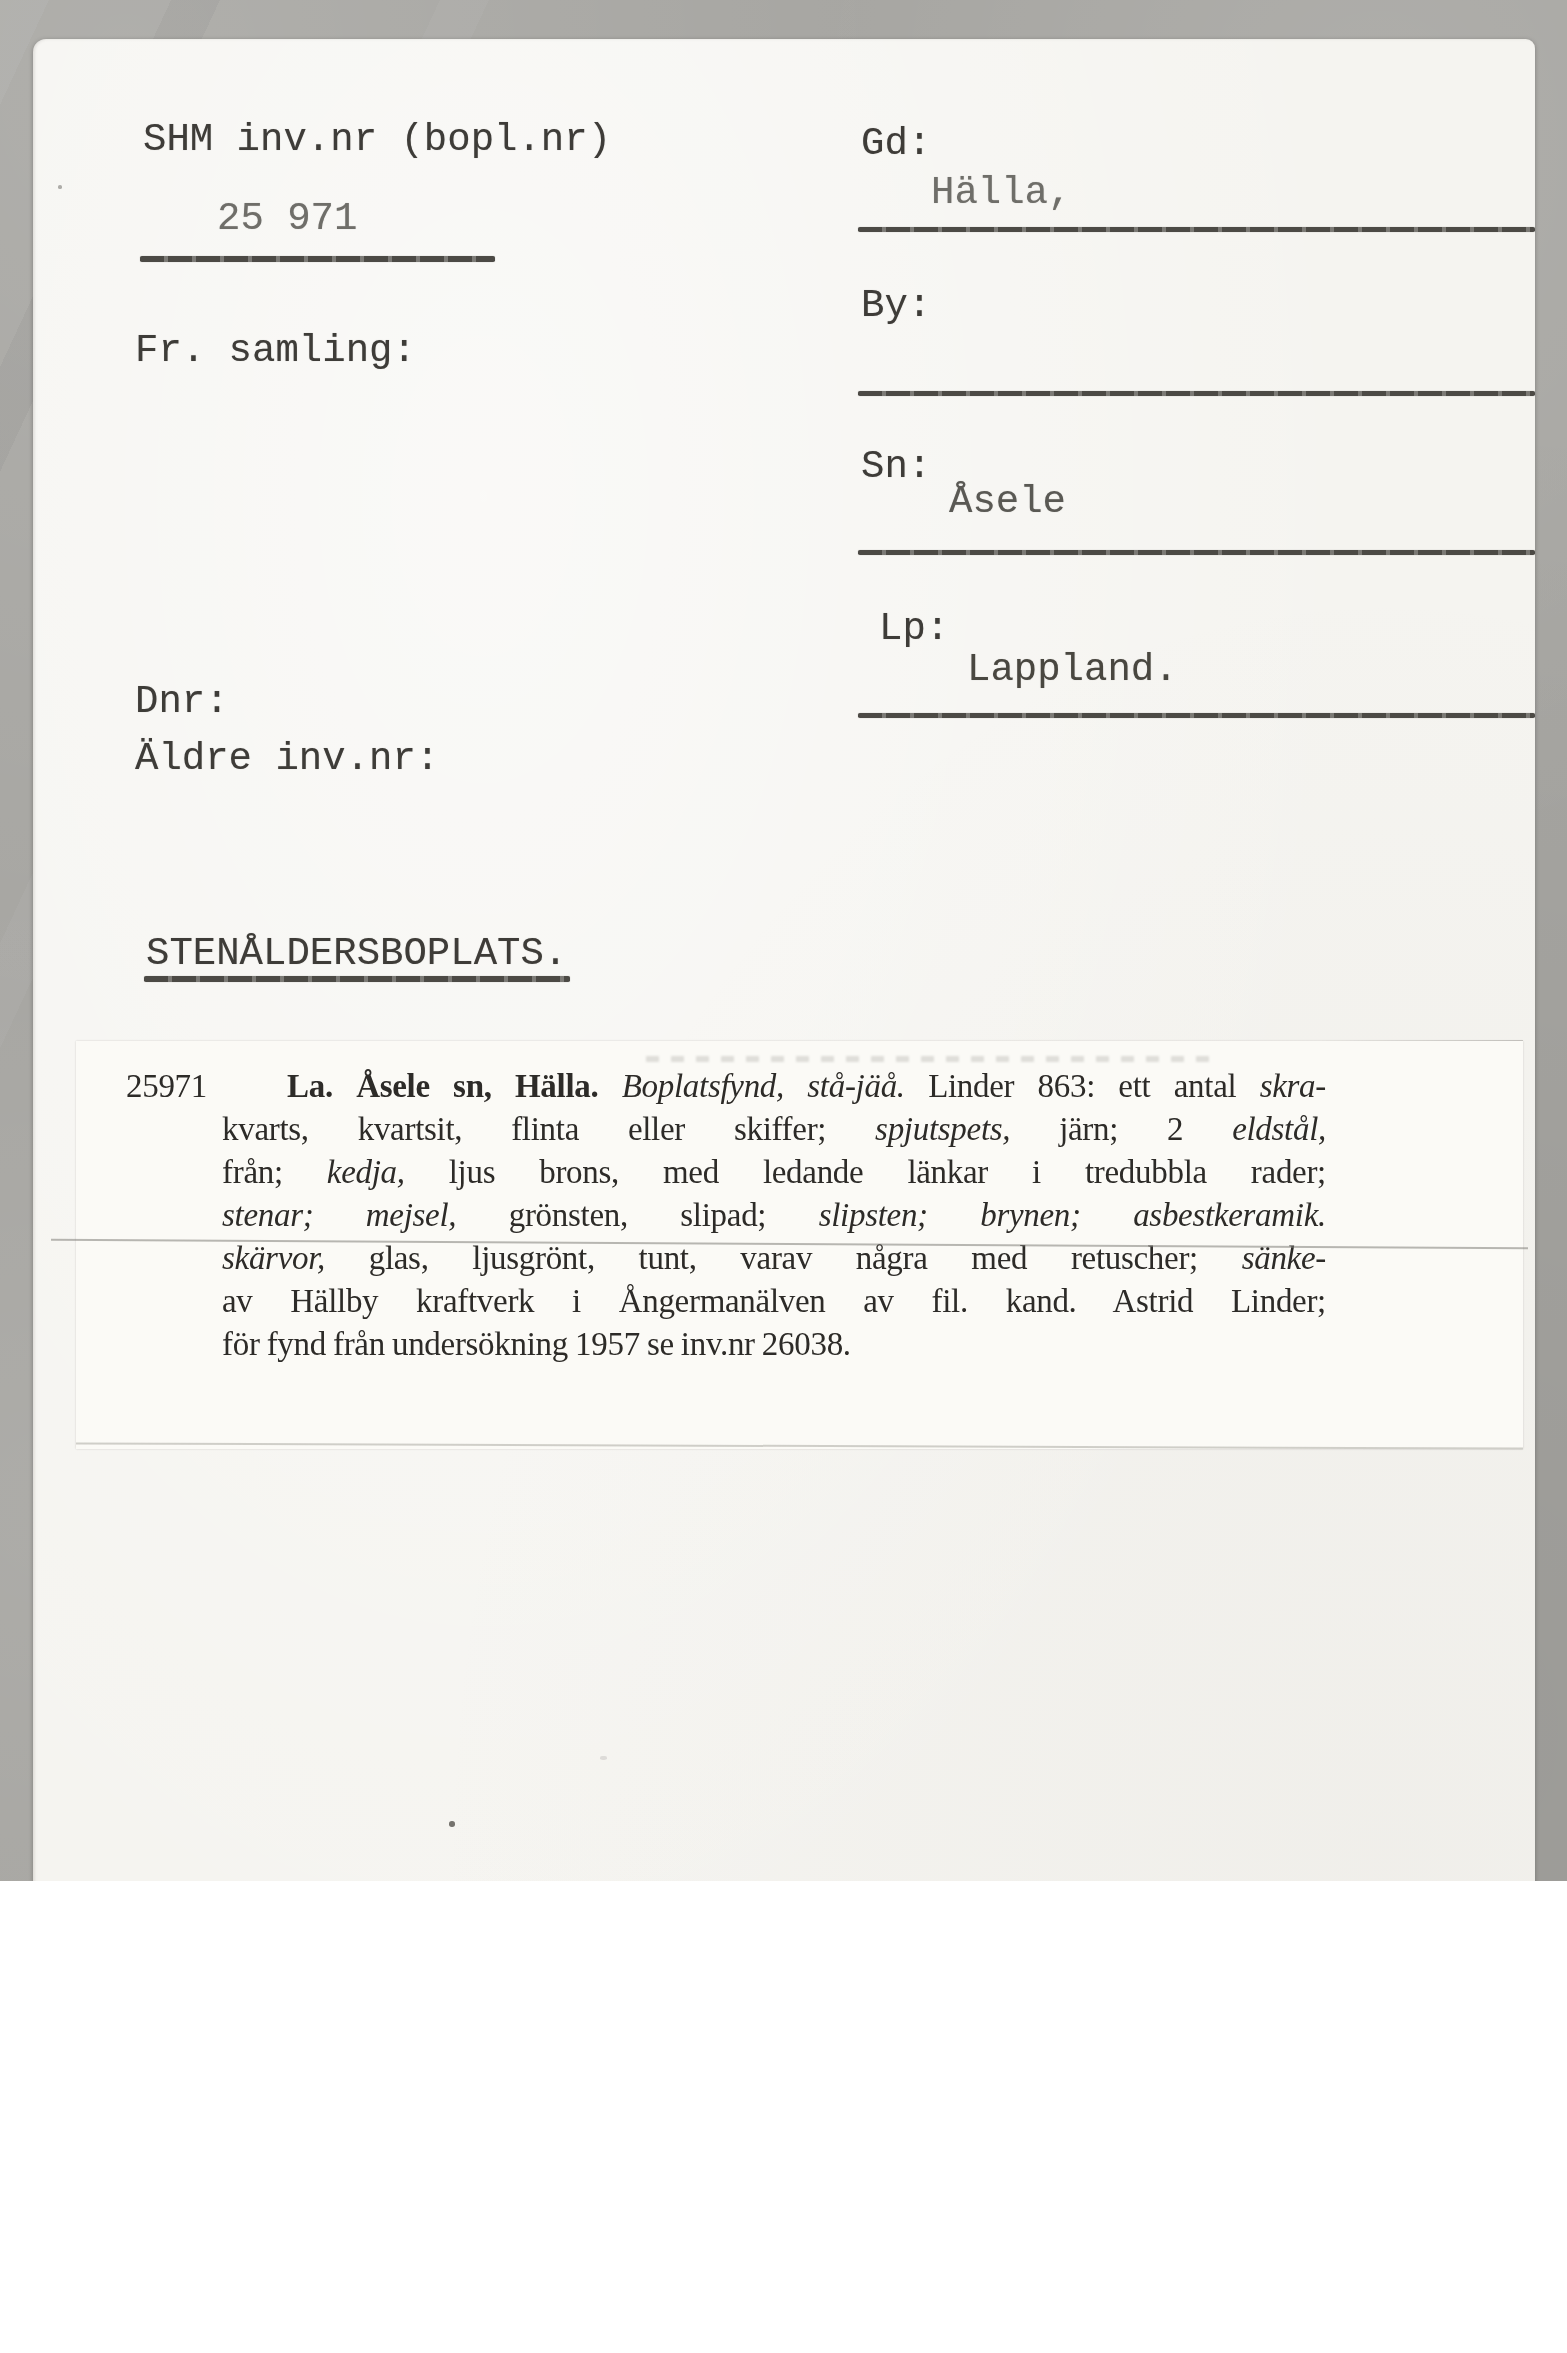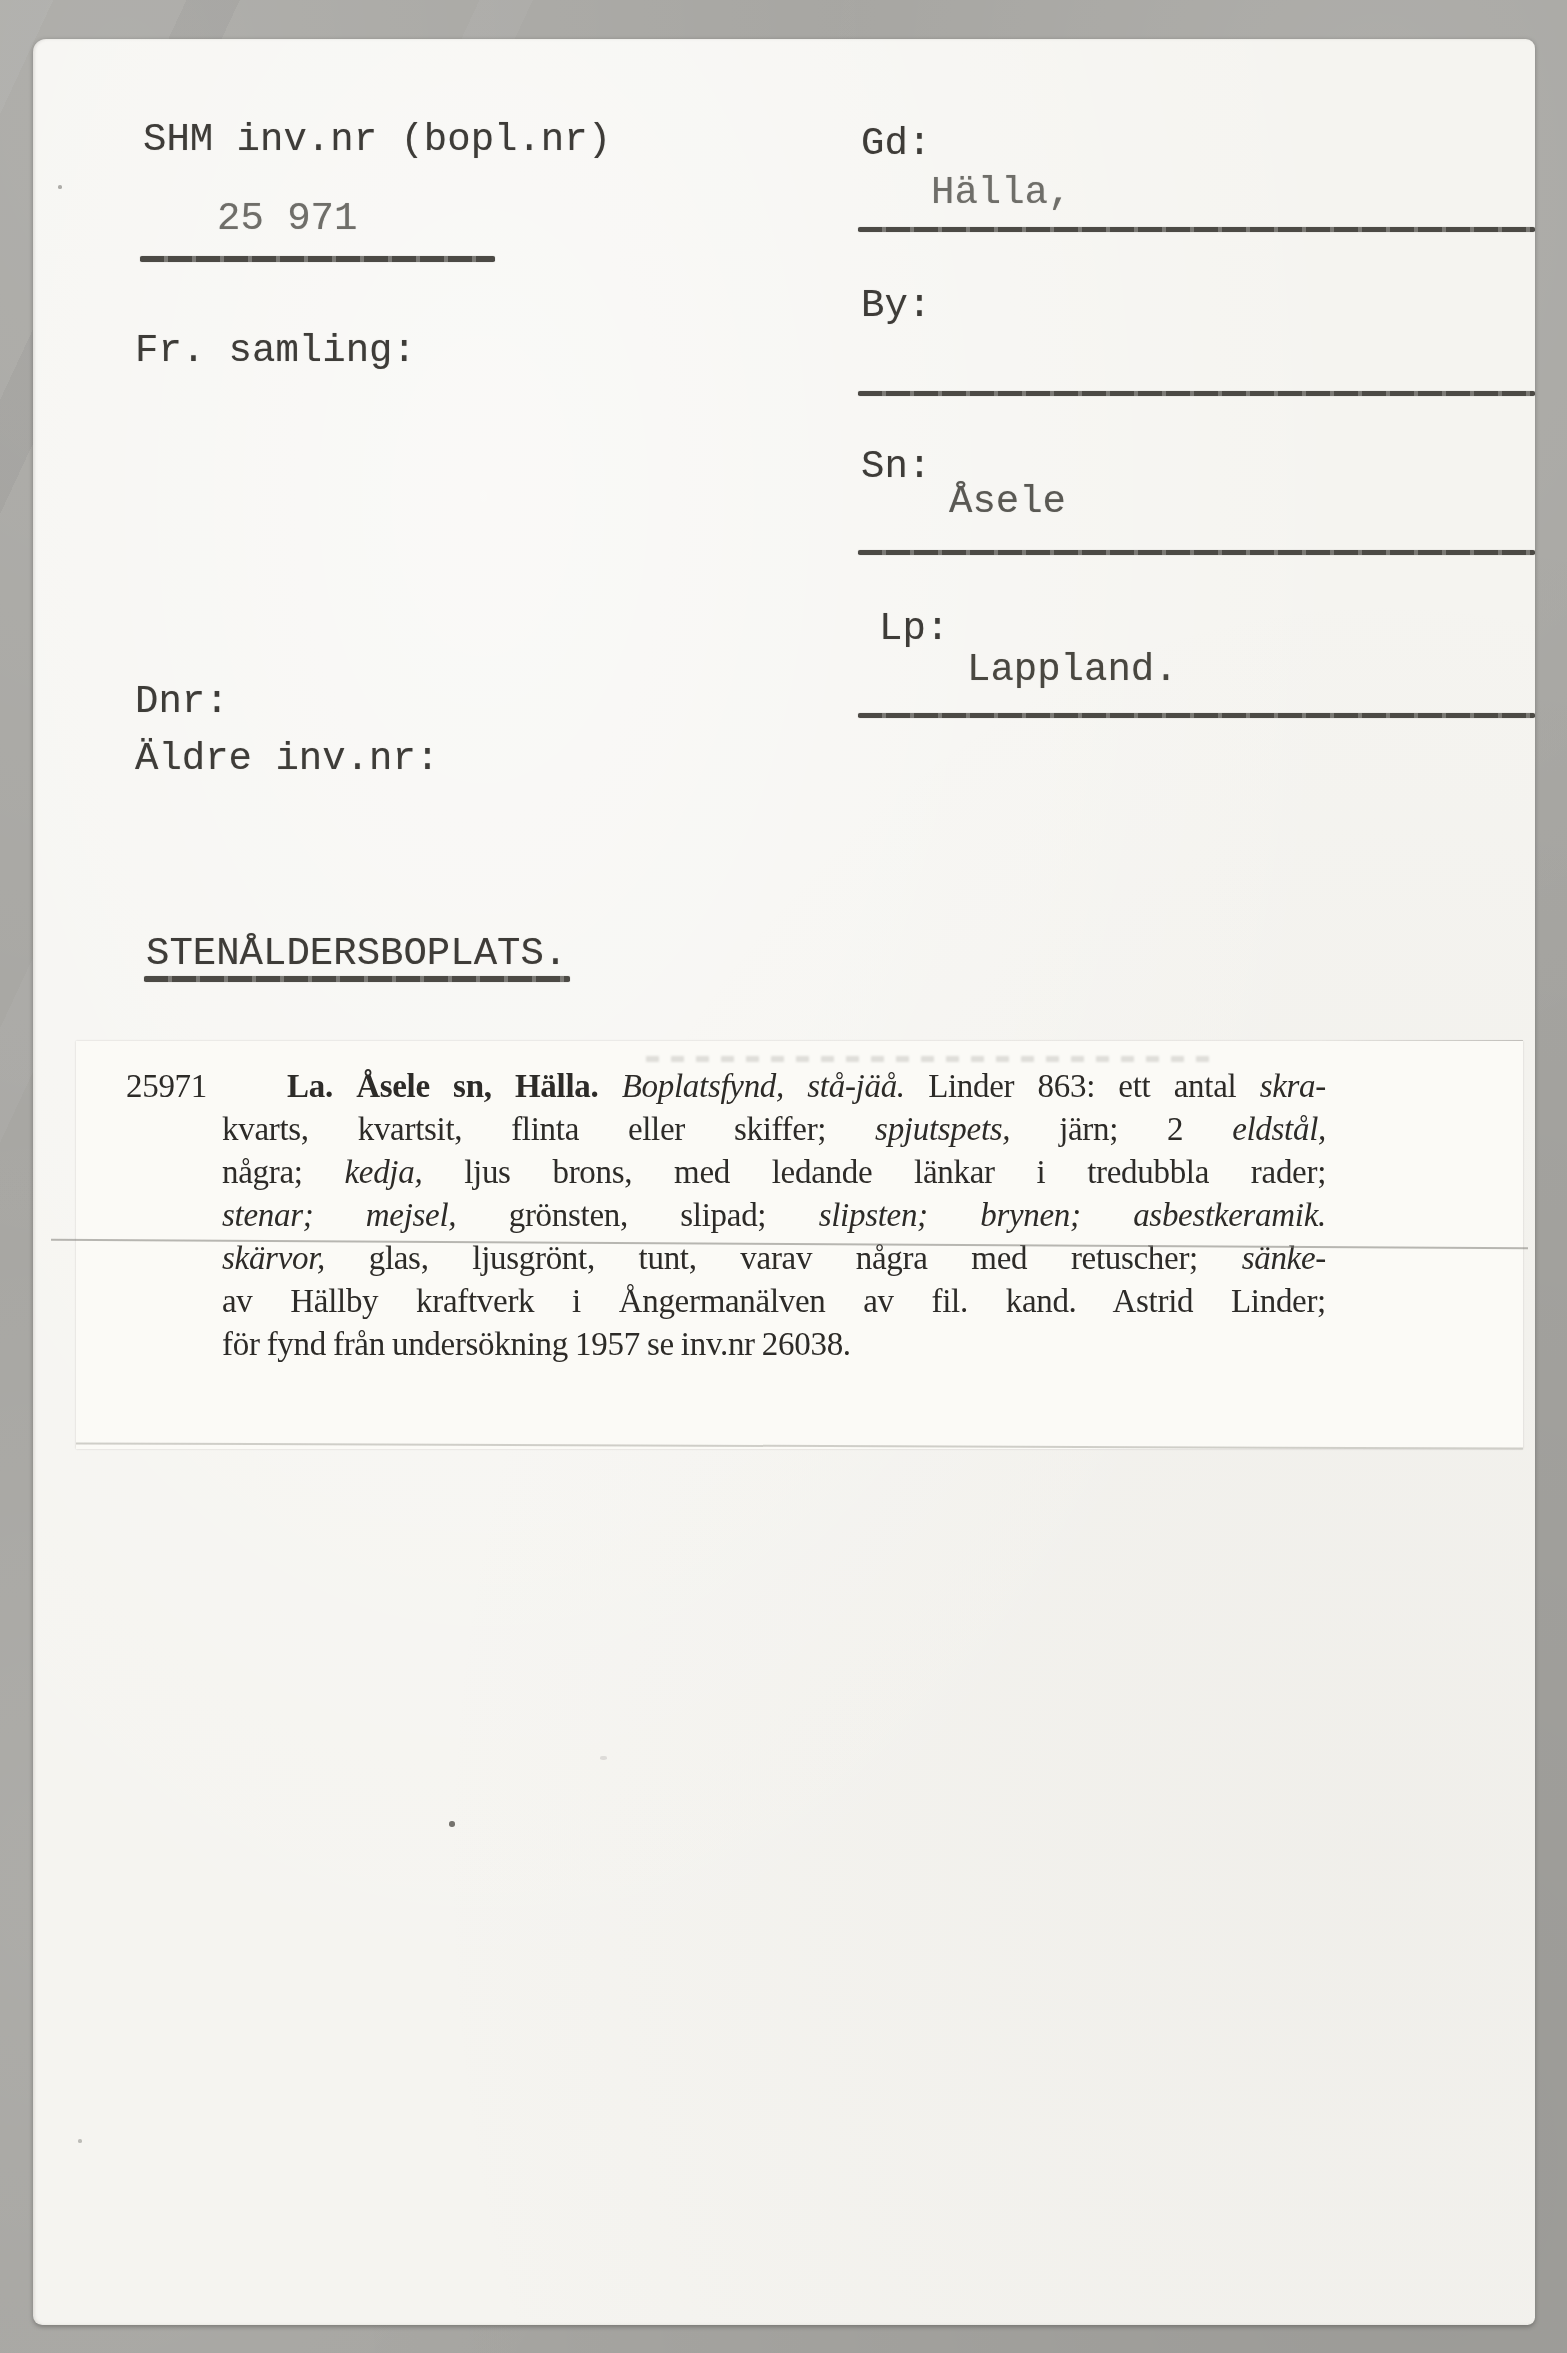--- a/index.html
+++ b/index.html
@@ -1,18 +1,18 @@
 <!DOCTYPE html>
 <html style="--scan-bg: #a7a6a2; --card-paper: #f5f4f0; --clipping-paper: #fbfaf6; --ink-typewriter: #3e3c38; --ink-print: #2d2b28; --rule-line: #4c4a45;font-size:14.8px"><head>
 <meta charset="utf-8">
 <style>
   html,body{margin:0;padding:0;}
   #page{
     position:relative;
-    width:1567px;height:2353px;
+    width:1567px;height:1881px;
     overflow:hidden;
     background-color:var(--scan-bg,#a7a6a2);
     background-image:
       radial-gradient(ellipse at 8% 4%, rgba(255,255,255,.10), transparent 38%),
       radial-gradient(ellipse at 92% 92%, rgba(0,0,0,.07), transparent 55%),
       radial-gradient(ellipse at 88% 8%, rgba(255,255,255,.09), transparent 30%),
       radial-gradient(ellipse at 4% 80%, rgba(255,255,255,.07), transparent 30%),
       linear-gradient(115deg, rgba(255,255,255,.05) 0 2%, transparent 2% 7%, rgba(0,0,0,.04) 7% 9%, transparent 9% 18%, rgba(255,255,255,.04) 18% 20%, transparent 20%);
     font-family:"Liberation Sans",sans-serif;
   }
@@ -117,21 +117,21 @@
   <div class="tw" style="left:879px;top:608px;">Lp:</div>
   <div class="tw v-dark" style="left:967px;top:649px;">Lappland.</div>
   <div class="rule" style="left:858px;top:713px;width:677px;"></div>
 
   <div id="clip-edge-top"></div>
   <div id="clipping">
     <div id="clip-ghost"></div>
     <div id="clip-text">
         <div class="cl just"><span class="s-num">25971</span><span class="s-b">La. Åsele sn, Hälla. </span><span class="s-i">Boplatsfynd, stå-jäå. </span><span class="s-r">Linder 863: ett antal </span><span class="s-i">skra-</span></div>
         <div class="cl just ind"><span class="s-r">kvarts, kvartsit, flinta eller skiffer; </span><span class="s-i">spjutspets, </span><span class="s-r">järn; 2 </span><span class="s-i">eldstål,</span></div>
-        <div class="cl just ind"><span class="s-r">några; </span><span class="s-i">kedja, </span><span class="s-r">ljus brons, med ledande länkar i tredubbla rader;</span></div>
+        <div class="cl just ind"><span class="s-r">från; </span><span class="s-i">kedja, </span><span class="s-r">ljus brons, med ledande länkar i tredubbla rader;</span></div>
         <div class="cl just ind"><span class="s-i">stenar; mejsel, </span><span class="s-r">grönsten, slipad; </span><span class="s-i">slipsten; brynen; asbestkeramik.</span></div>
         <div class="cl just ind"><span class="s-i">skärvor, </span><span class="s-r">glas, ljusgrönt, tunt, varav några med retuscher; </span><span class="s-i">sänke-</span></div>
         <div class="cl just ind"><span class="s-r">av Hällby kraftverk i Ångermanälven av fil. kand. Astrid Linder;</span></div>
         <div class="cl ind"><span class="s-r">för fynd från undersökning 1957 se inv.nr 26038.</span></div>
       </div>
   </div>
   <div id="crease"></div>
   <div id="clip-edge-bottom"></div>
 
   <div class="speck" style="left:58px;top:185px;width:3.7px;height:3.7px;opacity:.45;"></div>

